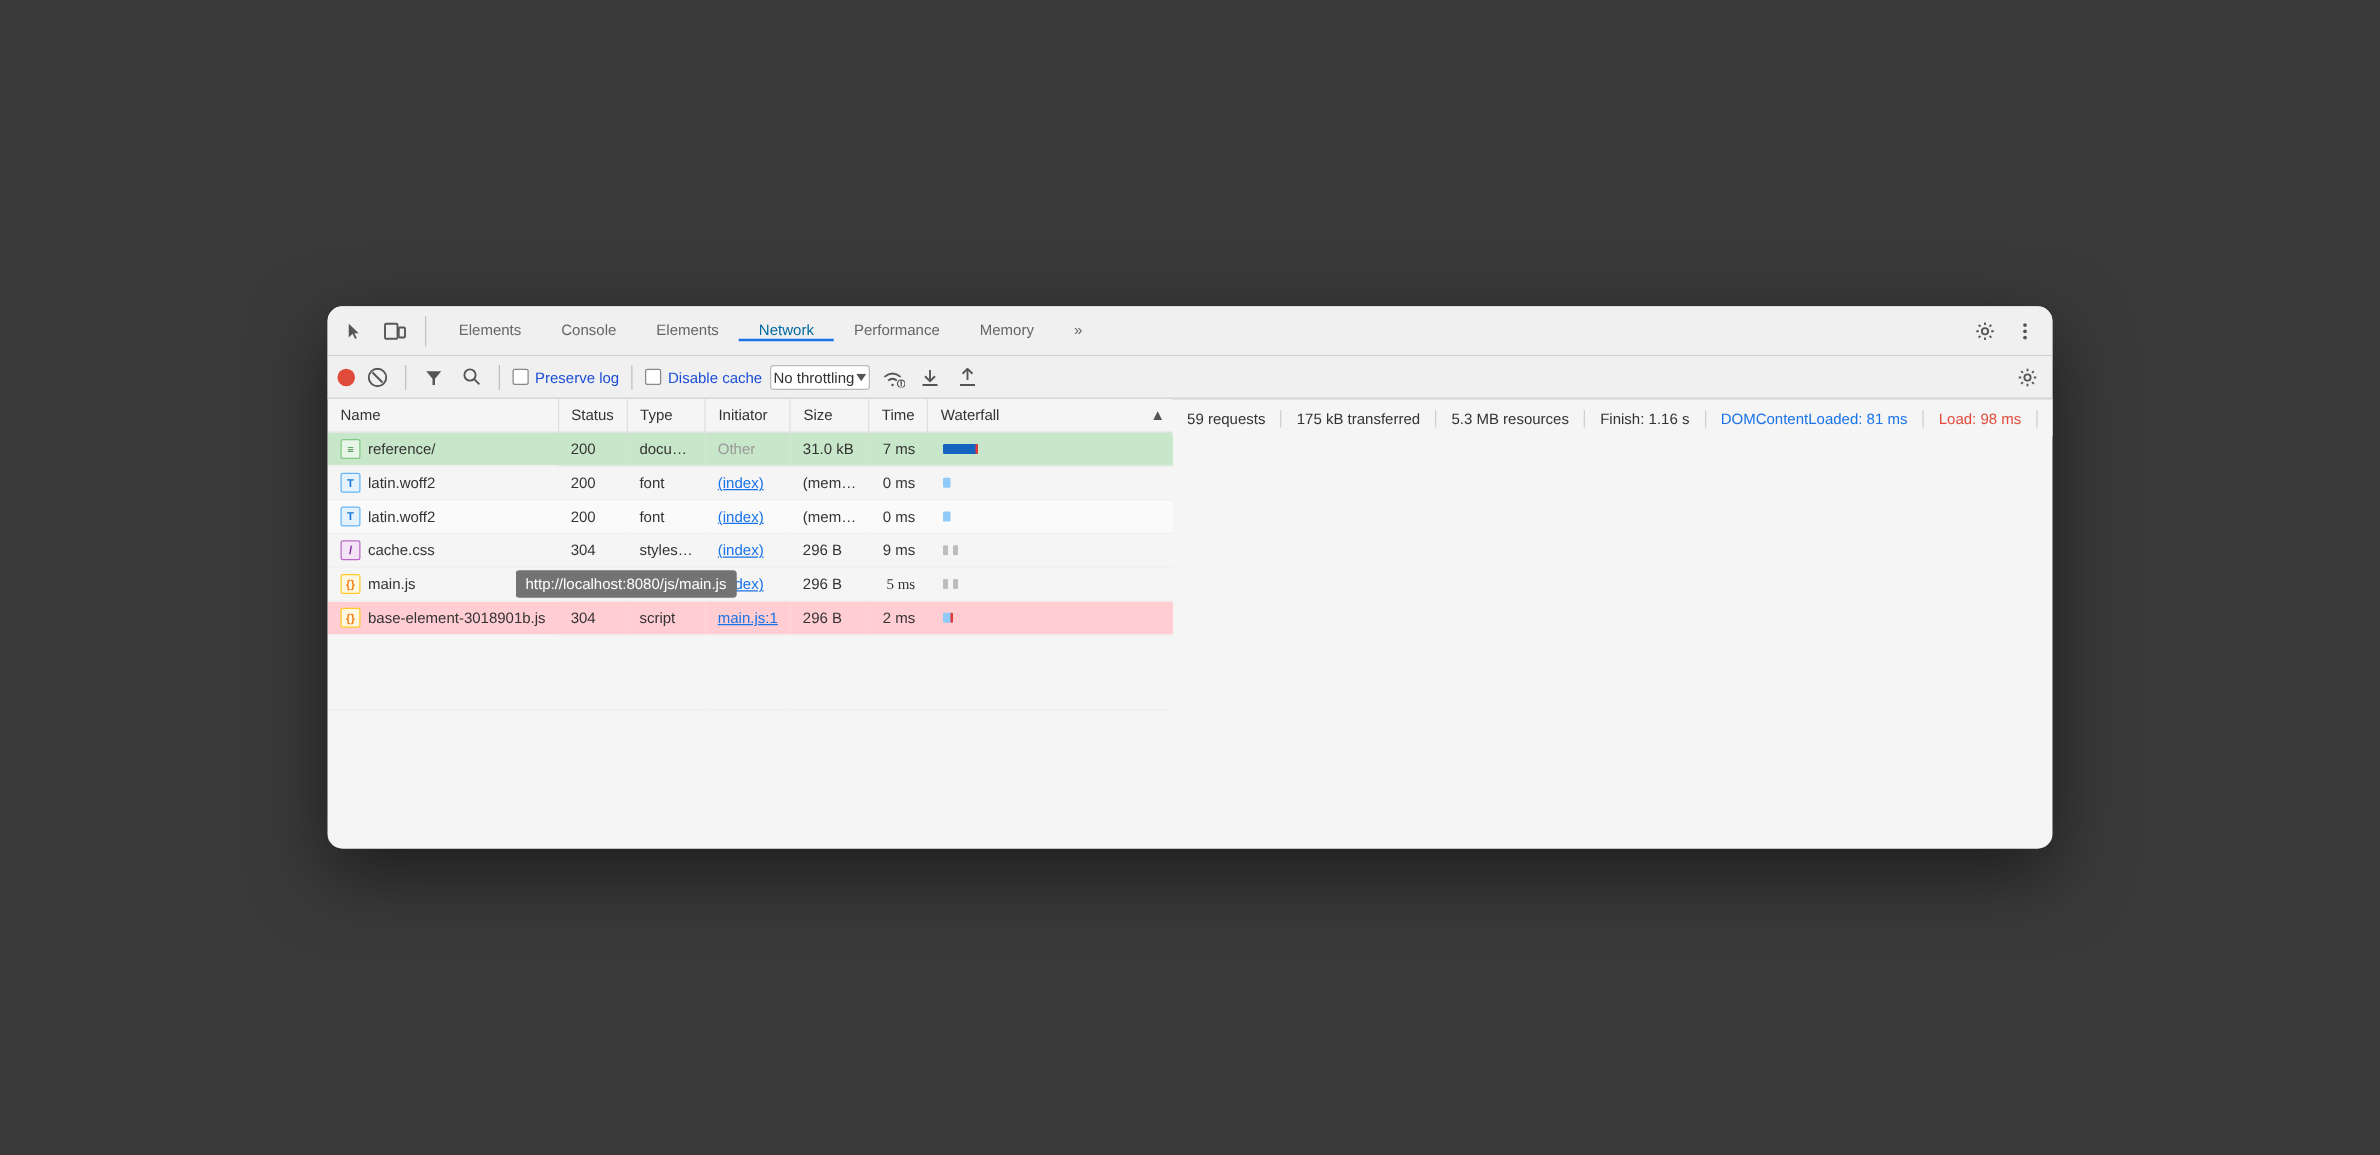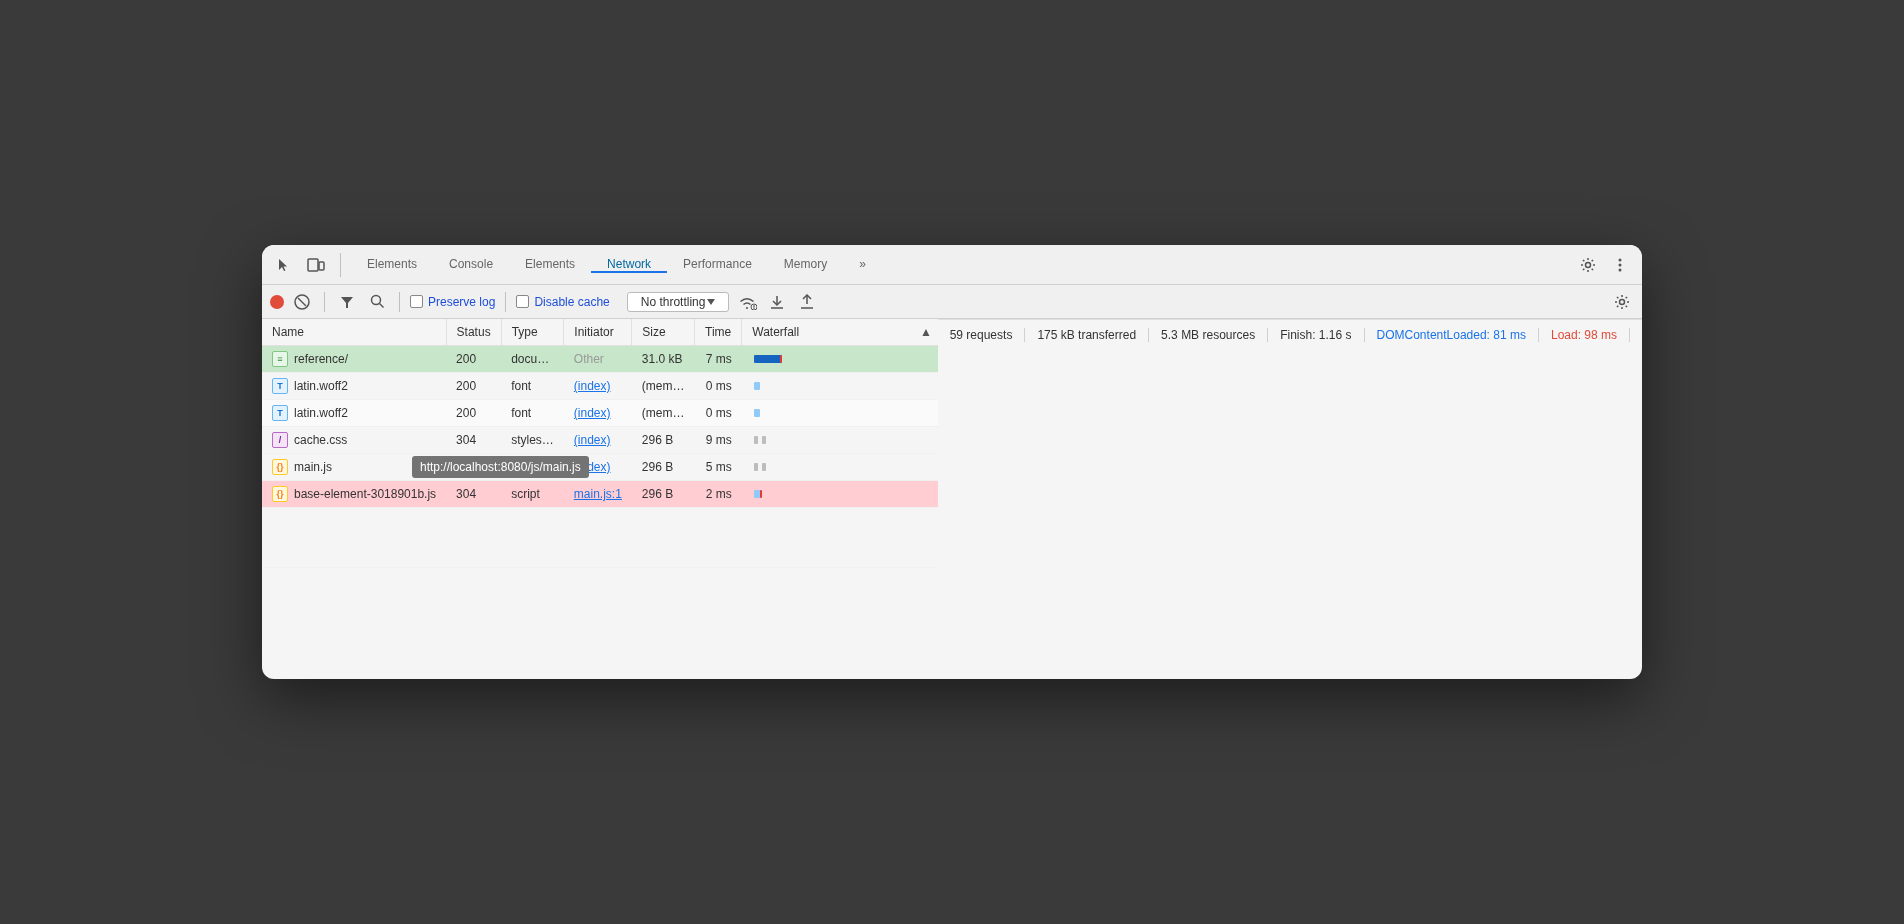--- a/index.html
+++ b/index.html
@@ -142,23 +142,22 @@
     }
     .throttle-select {
       display: flex;
       align-items: center;
       gap: 2px;
       font-size: 12px;
       color: #333;
       background: white;
       border: 1px solid #bbb;
       border-radius: 3px;
-      padding: 2px 13px;
+      padding: 2px 2px;
       cursor: pointer;
-      margin-left: 11px;
     }
     .wifi-icon {
       font-size: 16px;
       color: #555;
     }
     .network-table {
       width: 100%;
       border-collapse: collapse;
       font-size: 12px;
     }
@@ -504,21 +503,21 @@
     <div class="name-cell">
       <div class="file-icon" style="background:#fff8e1;border:1px solid #ffca28;color:#f57f17;font-size:9px;font-weight:bold;">{}</div>
       <span>main.js</span>
     </div>
     <div class="tooltip">http://localhost:8080/js/main.js</div>
   </td>
     <td>304</td>
     <td>script</td>
     <td><span class="initiator-link">(index)</span></td>
     <td>296 B</td>
-    <td style="text-align:right;">5 ms</td>
+    <td style="text-align:right;font-family:Liberation Serif, serif;">5 ms</td>
     <td>
     <div class="waterfall-bars" style="position:relative;height:16px;min-width:180px;">
 
       <div class="wf-bar" style="left:2px;width:4px;height:8px;background:#bdbdbd;"></div>
       <div class="wf-bar" style="left:10px;width:4px;height:8px;background:#bdbdbd;"></div>
 
     </div>
   </td>
   </tr>
             <tr style="background: rgb(255, 205, 210);">

